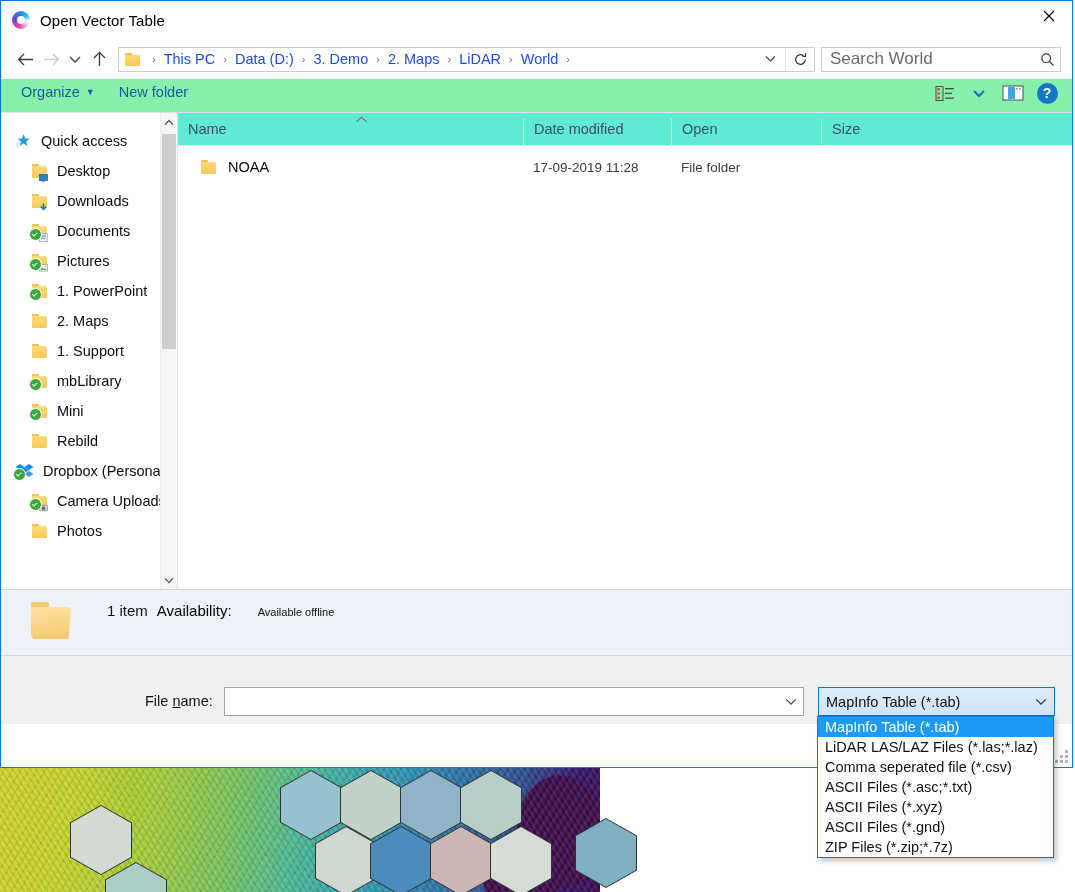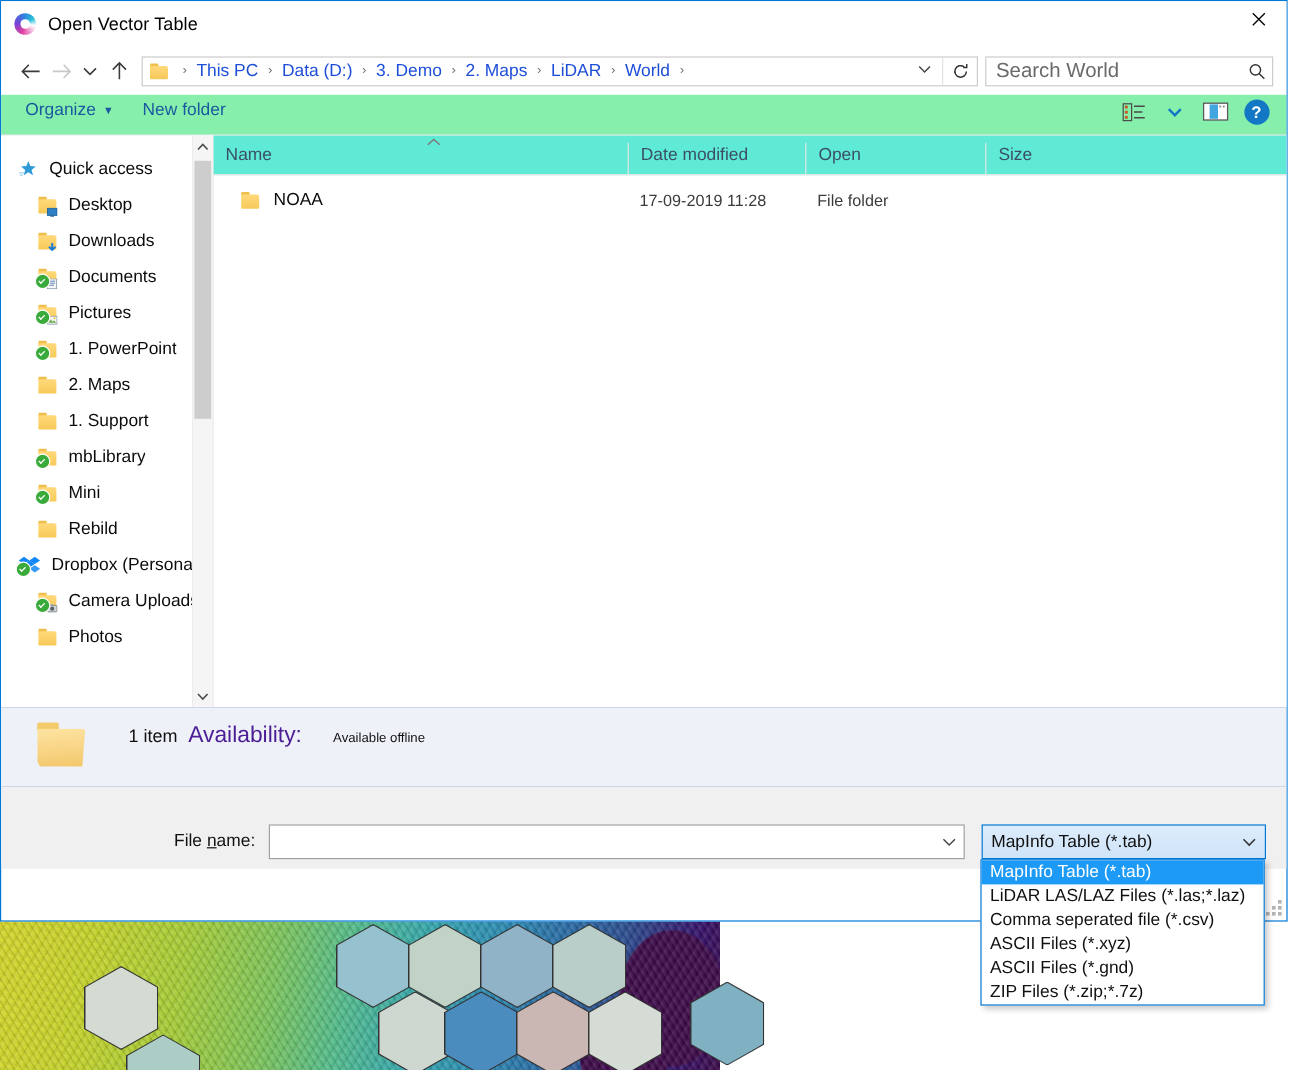--- a/index.html
+++ b/index.html
@@ -366,21 +366,21 @@
     border-radius: 1px 3px 3px 2px;
     clip-path: polygon(0 0, 100% 0, 94% 100%, 6% 100%, 0 86%);
   }
   .detail-text {
     margin-top: 12px;
     margin-left: 34px;
     display:flex; align-items: baseline;
     white-space: nowrap;
   }
   .d-count { font-size: 15px; color:#111; }
-  .d-label { font-size: 19px; color:#4c1d95; margin-left: 9px; }
+  .d-label { font-size: 15px; color:#000000; margin-left: 9px; }
   .d-value { font-size: 11px; color:#111; margin-left: 26px; }
 
   
   .footer {
     height: 68px;
     background: #f0f0f0;
     position: relative;
   }
   .fn-label {
     position: absolute;
@@ -840,16 +840,17 @@
     <i style="right:10px;bottom:0"></i>
       <i style="right:5px;bottom:5px"></i>
       <i style="right:0;bottom:10px"></i>
   </div>
 </div>
 
 <div class="ft-list" id="ft-list">
     <div class="ft-opt selected">MapInfo Table (*.tab)</div>
     <div class="ft-opt">LiDAR LAS/LAZ Files (*.las;*.laz)</div>
     <div class="ft-opt">Comma seperated file (*.csv)</div>
+    <div class="ft-opt">ASCII Files (*.asc;*.txt)</div>
     <div class="ft-opt">ASCII Files (*.xyz)</div>
     <div class="ft-opt">ASCII Files (*.gnd)</div>
     <div class="ft-opt">ZIP Files (*.zip;*.7z)</div>
   </div>
 
 </body></html>

